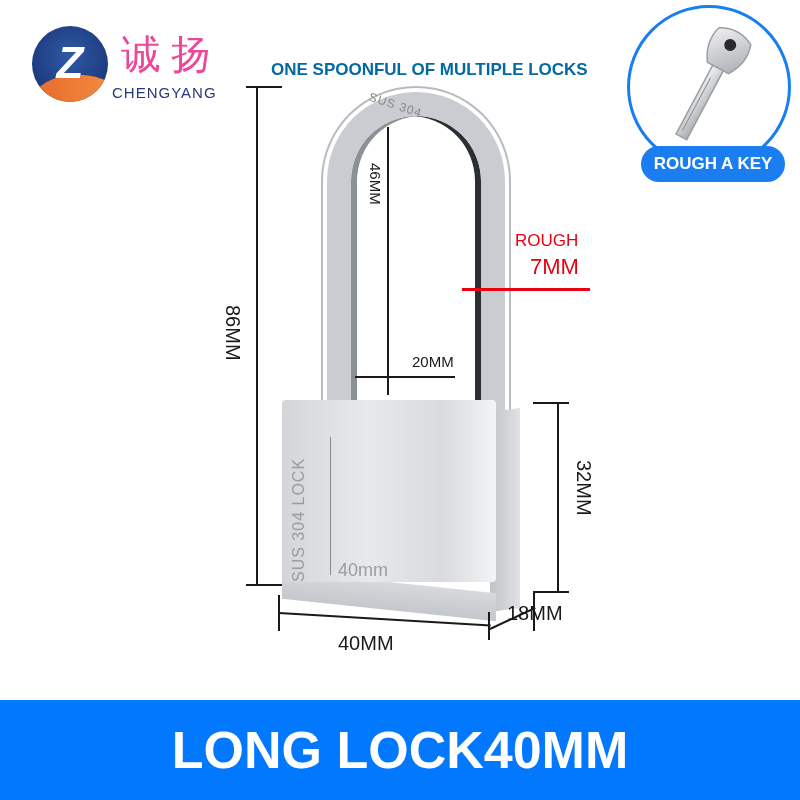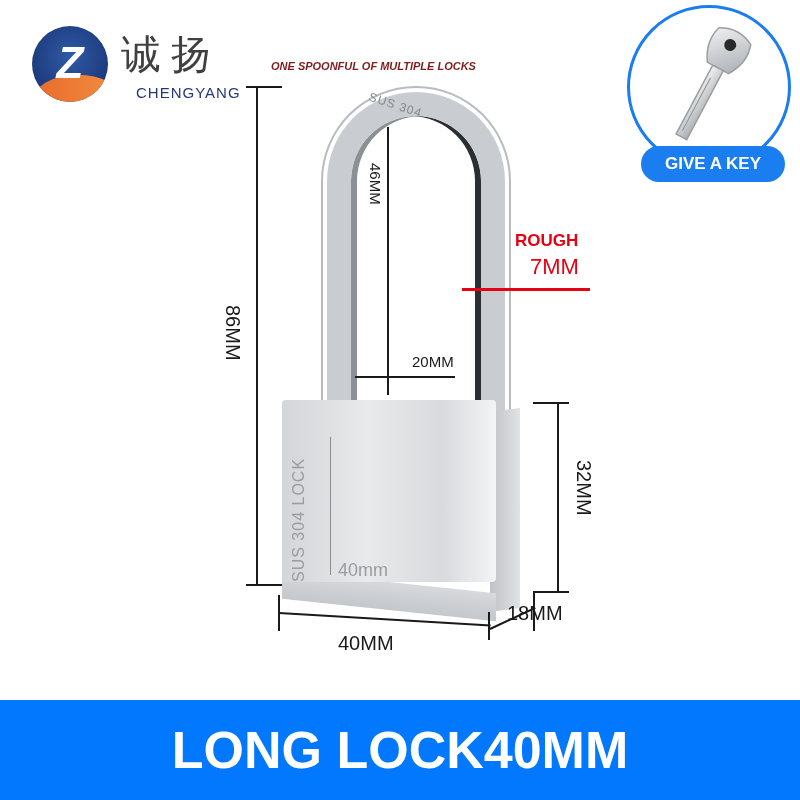--- a/index.html
+++ b/index.html
@@ -4,44 +4,44 @@
 <style>
   html,body{margin:0;padding:0;}
   body{width:800px;height:800px;position:relative;background:#ffffff;overflow:hidden;font-family:"Liberation Sans",sans-serif;}
   .abs{position:absolute;}
   
   .logo-mark{left:32px;top:26px;width:76px;height:76px;border-radius:50%;
     background:radial-gradient(circle at 50% 40%,#2f5aa6 0%,#1d3a7c 70%);overflow:hidden;}
   .logo-mark .orange{position:absolute;left:0;bottom:0;width:76px;height:34px;
     background:linear-gradient(90deg,#e86a2c,#f08a3c);border-radius:0 0 38px 38px;clip-path:ellipse(60% 80% at 60% 100%);}
   .logo-mark .z{position:absolute;left:0;top:12px;width:76px;text-align:center;color:#fff;font-weight:bold;font-size:44px;font-style:italic;line-height:50px;}
-  .logo-cn{left:121px;top:30px;font-family:"DejaVu Serif",serif;font-size:40px;color:#404040;letter-spacing:10px;line-height:48px;}
-  .logo-en{left:136px;top:84px;font-size:15px;color:#27387a;letter-spacing:1px;}
-  .tagline{left:271px;top:60px;font-size:11px;font-weight:bold;color:#7f1d1d;font-style:italic;}
+  .logo-cn{left:121px;top:30px;font-family:"DejaVu Serif",serif;font-size:40px;color:#ec4899;letter-spacing:10px;line-height:48px;}
+  .logo-en{left:112px;top:84px;font-size:15px;color:#27387a;letter-spacing:1px;}
+  .tagline{left:271px;top:60px;font-size:17px;font-weight:bold;color:#0369a1;}
   
   .key-circle{left:627px;top:5px;width:164px;height:164px;border:3px solid #1a7ef0;border-radius:50%;box-sizing:border-box;background:#fff;}
   .key-btn{left:641px;top:146px;width:144px;height:36px;border-radius:18px;background:#1a7ef0;color:#fff;font-weight:bold;font-size:17px;line-height:36px;text-align:center;}
   
   .shackle{left:327px;top:92px;width:178px;height:320px;border:24px solid #c9ccd0;border-bottom:none;border-radius:90px 90px 0 0;box-sizing:border-box;
     box-shadow:inset 6px 0 0 #8d9196, inset -6px 0 0 #2b2e33;}
   .shackle-outline{left:321px;top:86px;width:190px;height:326px;border-radius:96px 96px 0 0;border:2px solid #b8bcc0;border-bottom:none;box-sizing:border-box;}
   .sus-label{left:368px;top:98px;font-size:12px;color:#888;transform:rotate(18deg);letter-spacing:1px;}
   .lock-body{left:282px;top:400px;width:214px;height:182px;background:linear-gradient(90deg,#d3d5d8 0%,#e8e9eb 40%,#d8dadd 75%,#f3f4f5 100%);border-radius:4px;}
   .lock-side{left:490px;top:410px;width:30px;height:200px;background:linear-gradient(90deg,#bfc2c6,#e0e2e5);transform:skewY(-8deg);}
   .lock-front-bottom{left:282px;top:582px;width:214px;height:28px;background:linear-gradient(180deg,#d7d9dc,#c4c7cb);transform:skewY(6deg);}
   .body-text-vert{left:282px;top:432px;width:40px;height:150px;}
   .body-text-vert span{display:block;transform:rotate(-90deg);transform-origin:left top;position:absolute;left:8px;top:150px;white-space:nowrap;font-size:16px;color:#9a9ca0;letter-spacing:1px;}
   .body-vline{left:330px;top:437px;width:1px;height:138px;background:#8a8c90;}
   .body-40mm{left:338px;top:560px;font-size:18px;color:#9a9ca0;}
   
   .line{background:#1a1a1a;}
   .dim-text{font-size:17px;color:#1a1a1a;white-space:nowrap;}
   .vert{transform:rotate(90deg);transform-origin:left top;}
   .red{background:#e60012;}
-  .rough{left:515px;top:231px;font-size:17px;font-weight:bold;color:#e60012;}
+  .rough{left:515px;top:231px;font-size:17px;font-weight:normal;color:#e60012;}
   .rough-mm{left:530px;top:254px;font-size:22px;color:#e60012;}
   
   .banner{left:0;top:700px;width:800px;height:100px;background:#0278fe;}
   .banner-text{left:0;top:700px;width:800px;height:120px;line-height:100px;text-align:center;color:#fff;font-weight:bold;font-size:52px;}
 </style>
 </head>
 <body>
 
 <div class="abs logo-mark">
   <div class="orange"></div>
@@ -61,21 +61,21 @@
       </linearGradient>
     </defs>
     <g transform="rotate(28 80 75)">
       <path d="M62 22 Q80 12 98 22 Q104 40 92 58 L68 58 Q56 40 62 22 Z" fill="url(#kg)" stroke="#9a9ea3" stroke-width="1.5"></path>
       <circle cx="80" cy="32" r="6" fill="#2a2a2a"></circle>
       <rect x="74" y="58" width="12" height="78" fill="url(#kg)" stroke="#9a9ea3" stroke-width="1.5"></rect>
       <line x1="78" y1="70" x2="78" y2="130" stroke="#8c9095" stroke-width="1"></line>
     </g>
   </svg>
 </div>
-<div class="abs key-btn">GIVE A KEY</div>
+<div class="abs key-btn">ROUGH A KEY</div>
 
 <div class="abs shackle-outline"></div>
 <div class="abs shackle"></div>
 <div class="abs sus-label">SUS 304</div>
 
 <div class="abs lock-side"></div>
 <div class="abs lock-front-bottom"></div>
 <div class="abs lock-body"></div>
 <div class="abs body-text-vert">
   <span>SUS 304 LOCK</span>

